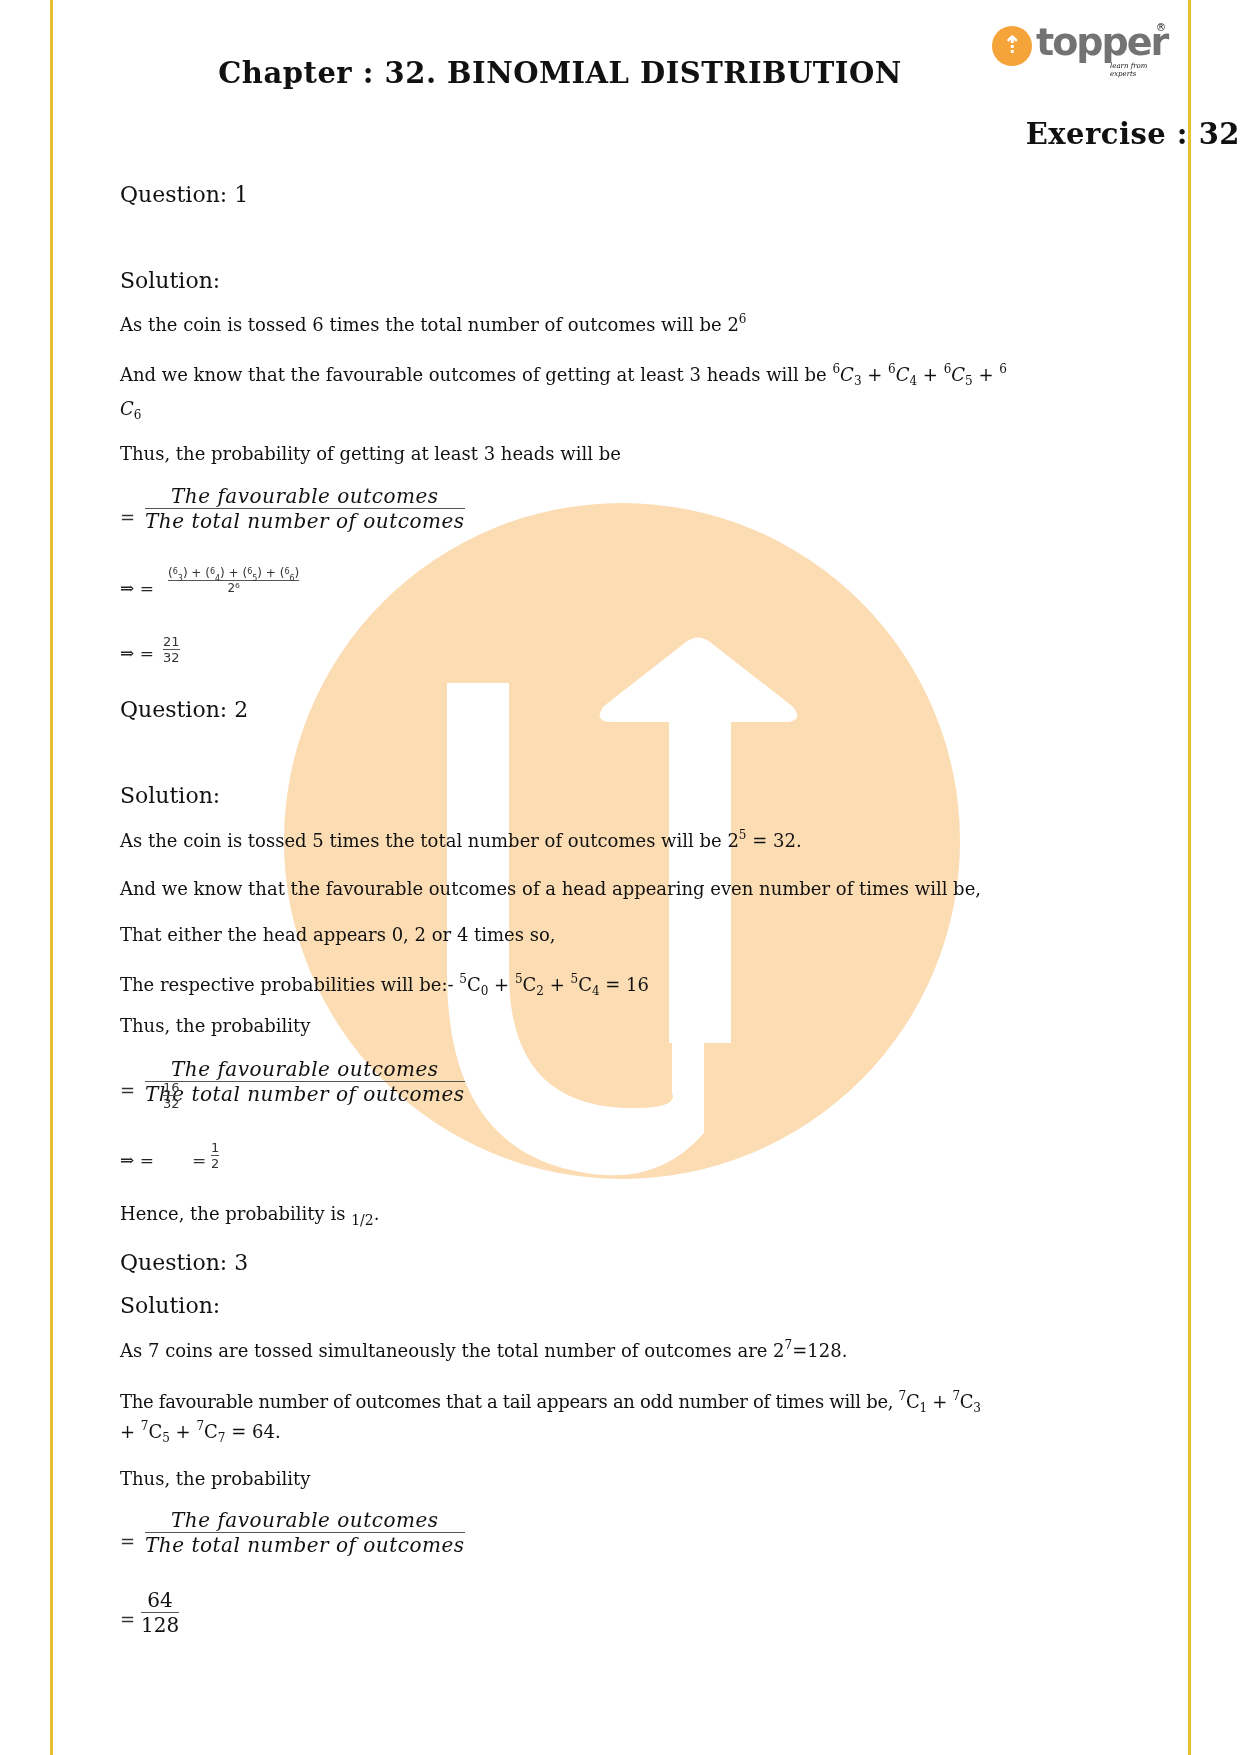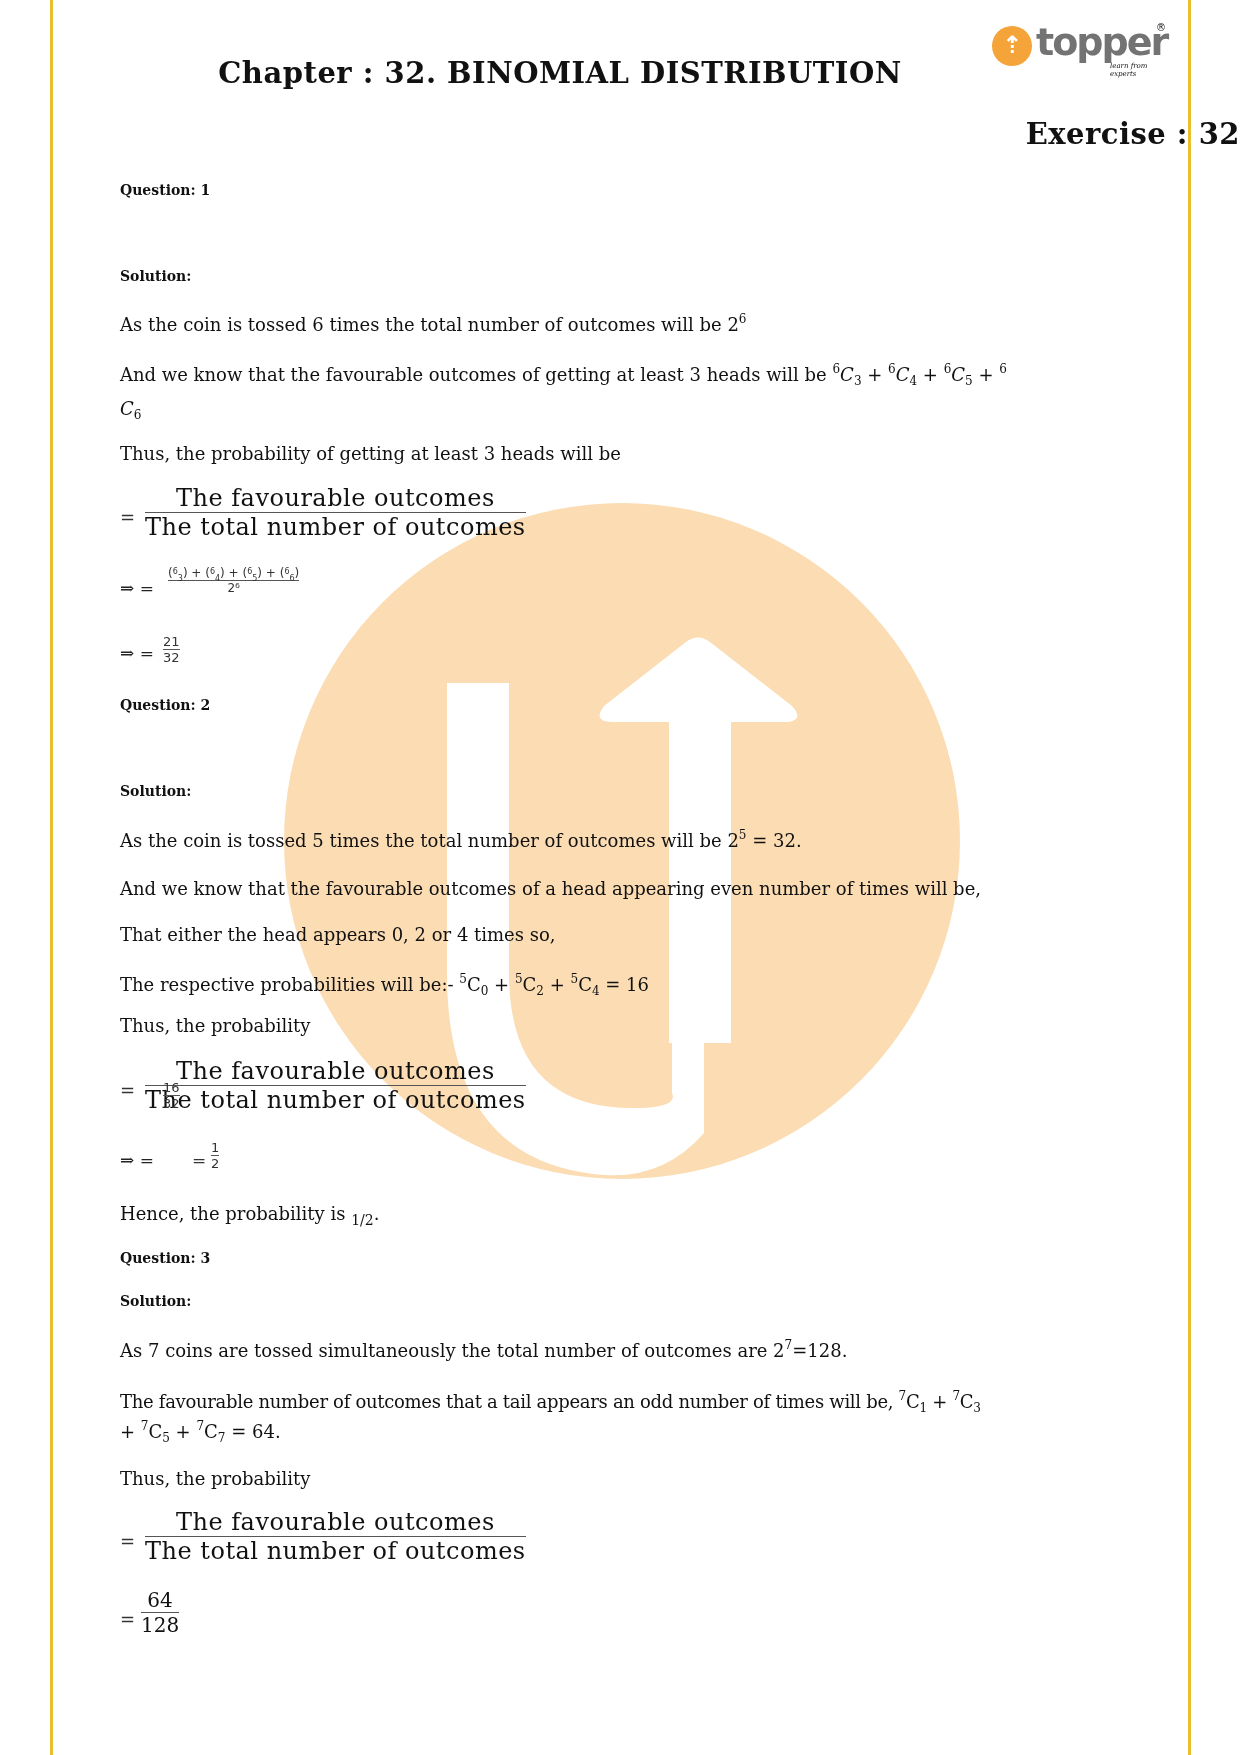--- a/index.html
+++ b/index.html
@@ -32,29 +32,29 @@
   .logo-tag { position: absolute; left: 120px; top: 40px; font-size: 7px; font-style: italic; font-family: "DejaVu Serif", serif; }
 
   .content { position: absolute; left: 0; top: 0; width: 1240px; z-index: 1; }
   .title {
     position: absolute; left: 0; width: 1240px; text-align: center; font-weight: bold;
     font-family: "DejaVu Serif", serif; font-size: 29px; letter-spacing: 0.5px;
   }
   .t1 { top: 56px; left: -60px; }
   .t2 { top: 117px; left: 0; text-align: right; }
 
-  .h { position: absolute; left: 120px; font-weight: bold; font-size: 14px; }
+  .h { position: absolute; left: 120px; font-weight: normal; font-size: 22px; }
   .p { position: absolute; left: 120px; font-size: 18px; white-space: nowrap; }
   sup { font-size: 12px; vertical-align: 8px; line-height: 0; }
   sub { font-size: 12px; vertical-align: -4px; line-height: 0; }
   .eq { position: absolute; left: 120px; font-size: 18px; color: #333; }
   .frac { position: absolute; display: inline-block; text-align: center; }
   .frac .num, .frac .den { display: block; }
   .frac .bar { display: block; height: 1px; background: #555; }
-  .ital { font-size: 24px; letter-spacing: 0.5px; }
+  .ital { font-style: italic; font-size: 20px; letter-spacing: 0.5px; }
   .small-frac { font-family: "DejaVu Sans", sans-serif; font-size: 12px; color: #333; }
   .arrow { position: absolute; left: 120px; font-size: 17px; color: #222; }
 </style>
 </head>
 <body>
 
 <div class="border-left"></div>
 <div class="border-right"></div>
 
 <svg class="watermark" viewBox="0 0 676 676">

